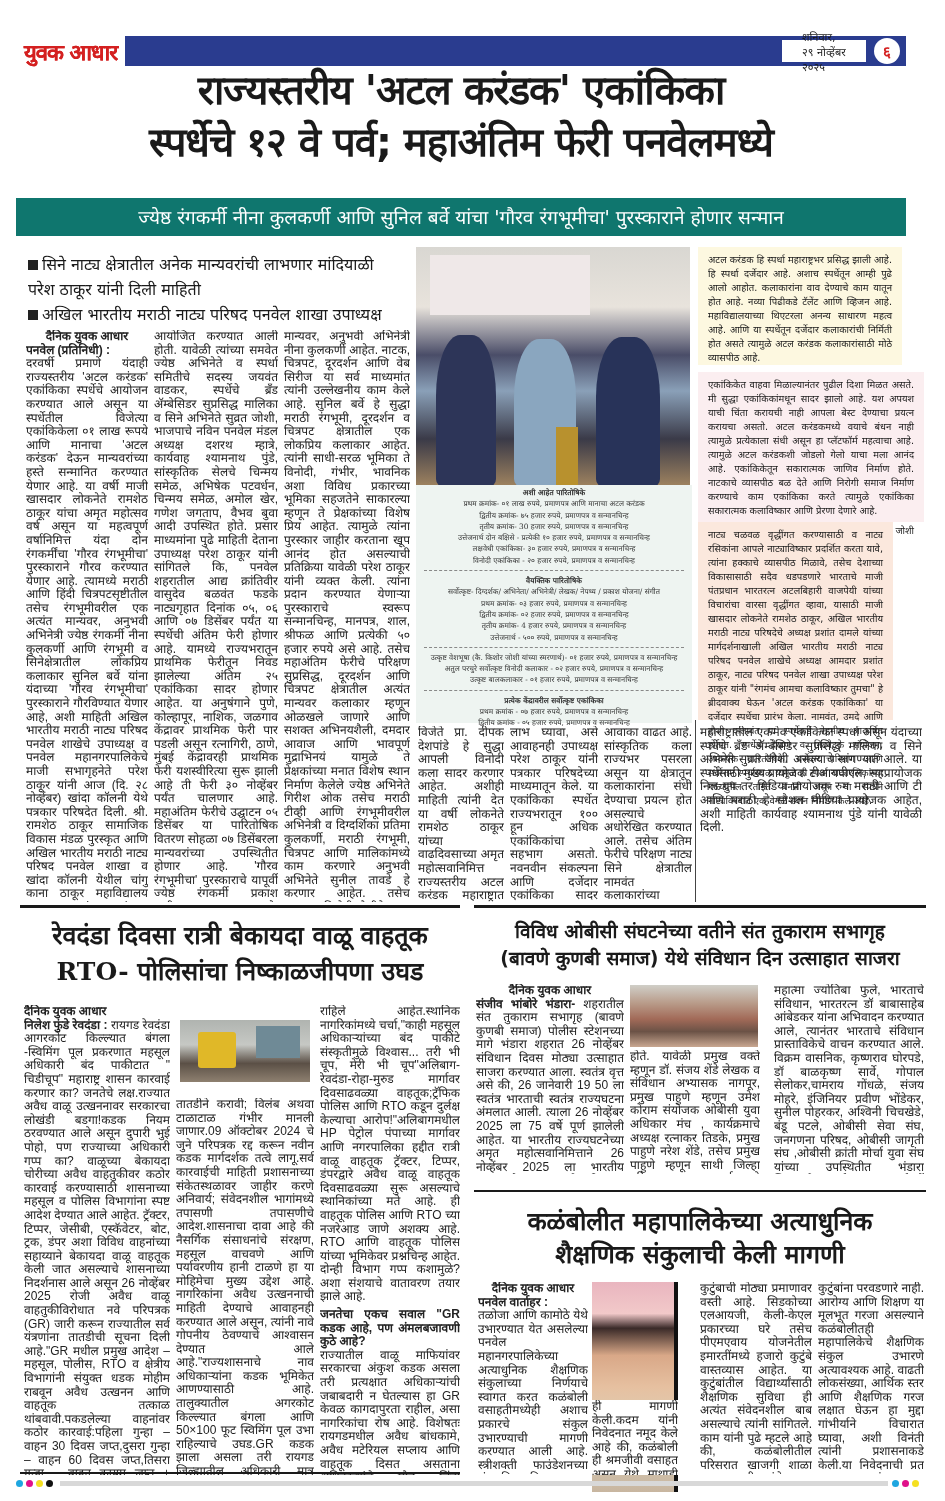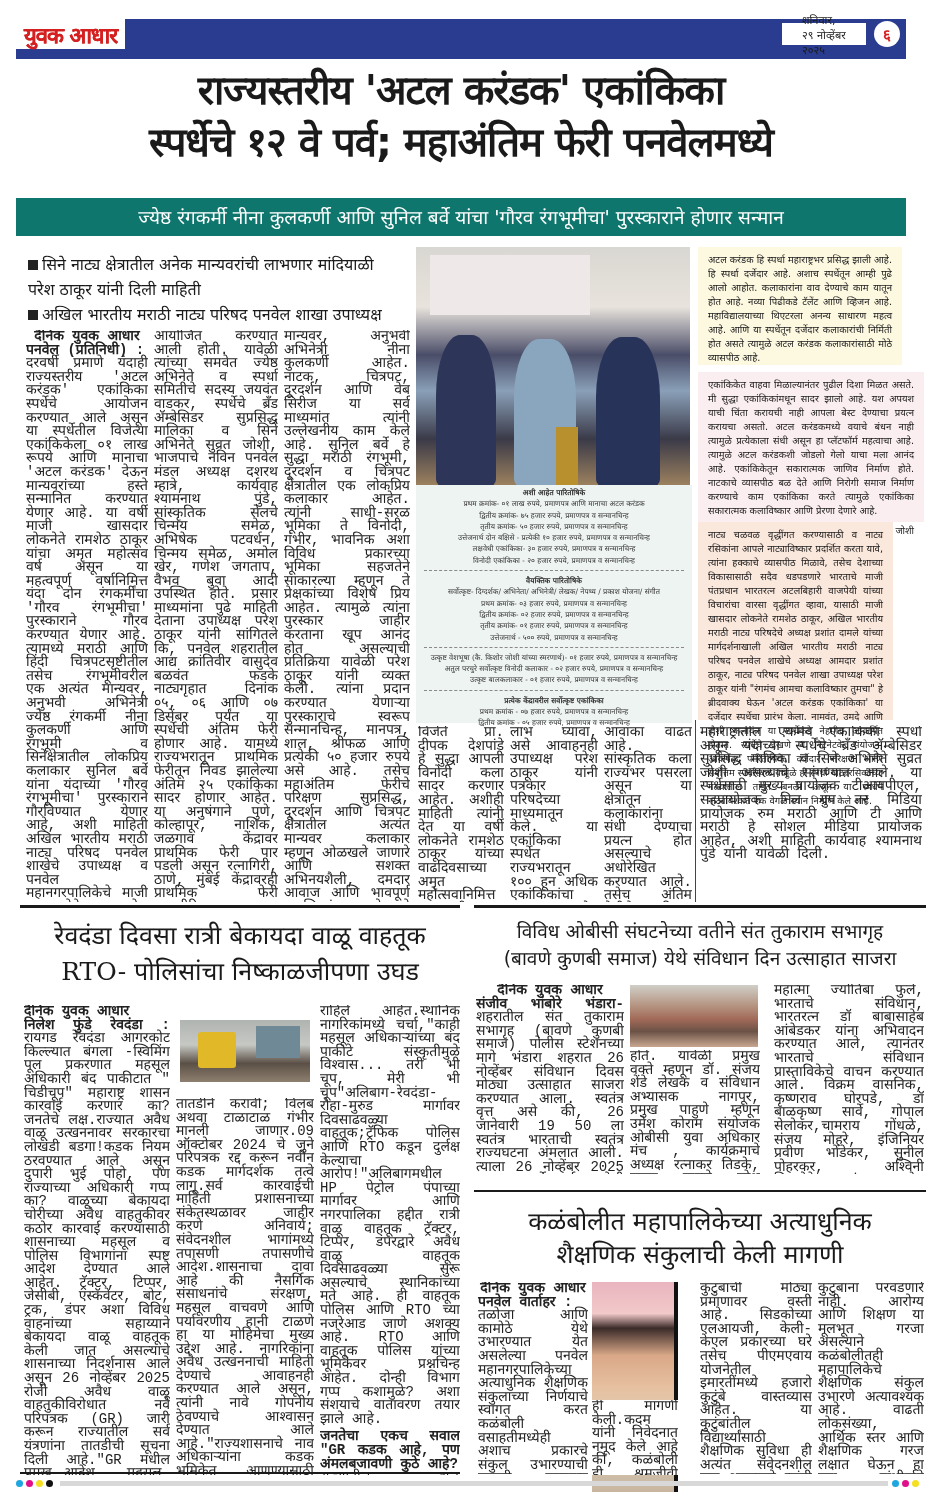--- a/index.html
+++ b/index.html
@@ -1,39 +1,39 @@
 <!DOCTYPE html>
 <html><head>
 <meta charset="utf-8">
 <style>
 *{box-sizing:border-box;margin:0;padding:0}
 body{width:945px;height:1501px;background:#fff;font-family:"DejaVu Sans","Liberation Sans",sans-serif;color:#1a1a1a;position:relative;overflow:hidden}
-.masthead{position:absolute;left:16px;top:19px;width:890px;height:40px;background:#2a3c8f;display:flex;}
+.masthead{position:absolute;left:16px;top:36px;width:890px;height:30px;background:#2a3c8f;display:flex;}
 .logo{background:#fff;color:#d42020;font-weight:bold;font-size:22px;height:30px;padding:0 8px;display:flex;align-items:center;font-family:"DejaVu Sans",sans-serif;letter-spacing:-1px;text-shadow:0 0 0 #d42020}
 .datebox{position:absolute;right:40px;top:4px;background:#fff;height:22px;padding:0 20px;font-size:11px;display:flex;align-items:center;width:84px;justify-content:center}
 .pagenum{position:absolute;right:6px;top:2px;width:26px;height:26px;border-radius:13px;background:#fff;color:#d42020;font-weight:bold;font-size:15px;display:flex;align-items:center;justify-content:center}
 .headline1{position:absolute;left:16px;top:64px;width:890px;text-align:center;font-size:40px;font-weight:bold;line-height:52px;letter-spacing:-1px}
 .subbar{position:absolute;left:16px;top:198px;width:890px;height:38px;background:#0f766e;color:#fff;font-size:19px;display:flex;align-items:center;justify-content:center}
 .bullets{position:absolute;left:28px;top:252px;width:385px;font-size:16px;line-height:25px}
 .bullets .sq{display:inline-block;width:10px;height:10px;background:#222;margin-right:4px}
-.col{position:absolute;font-size:14px;line-height:13.6px;text-align:justify;color:#222;font-family:Liberation Mono, monospace}
+.col{position:absolute;font-size:12px;line-height:13.6px;text-align:justify;color:#222;font-family:Liberation Sans, sans-serif}
 .byline{font-weight:bold}
 .photo1{position:absolute;left:416px;top:247px;width:274px;height:240px;background:linear-gradient(180deg,#d9d7d2 0,#e8e3dc 25%,#4a4d68 45%,#8aa0b8 60%,#3a3a48 80%,#a08460 100%)}
 .photo1 .banner{position:absolute;left:14px;top:8px;width:160px;height:60px;background:#efe8e8}
 .photo1 .p{position:absolute;border-radius:40% 40% 8px 8px}
 .quote{position:absolute;font-size:9.6px;line-height:14px;text-align:justify;padding:6px 10px;font-family:"DejaVu Sans",sans-serif}
 .q1{left:698px;top:247px;width:204px;height:118px;background:#fdf8e0}
 .q2{left:698px;top:372px;width:226px;height:150px;background:#fbeef0}
 .q3{left:698px;top:522px;width:195px;height:198px;background:#fbe8dd}
 .sig{text-align:right;font-weight:normal;margin-top:6px}
 .prizes{position:absolute;left:416px;top:485px;width:276px;height:238px;background:#eef4f1;font-size:7.4px;line-height:11.3px;text-align:center;color:#333;padding-top:2px;font-family:"DejaVu Serif",serif}
 .prizes .dash{border-top:1px dashed #888;margin:4px 8px}
 .prizes .h{font-weight:bold}
 .hr{position:absolute;height:3px;background:#1a1a1a}
-.h2{position:absolute;text-align:center;font-weight:normal;color:#1a1a1a}
+.h2{position:absolute;text-align:center;font-weight:bold;color:#1a1a1a}
 .photo2{position:absolute;left:180px;top:1020px;width:130px;height:62px;background:linear-gradient(180deg,#b0b4b0 0,#c6c8c4 40%,#5b5046 70%,#8e8070 100%)}
 .photo2 .jcb{position:absolute;left:18px;top:12px;width:38px;height:36px;background:#e0b828;border-radius:3px}
 .photo2 .truck{position:absolute;right:10px;top:6px;width:44px;height:32px;background:#6f8a96}
 .photo3{position:absolute;left:630px;top:985px;width:128px;height:62px;background:linear-gradient(180deg,#d0cfc8 0,#b89a88 30%,#a26a58 55%,#6b5246 75%,#c9a791 100%)}
 .photo4{position:absolute;left:592px;top:1282px;width:86px;height:210px;background:linear-gradient(180deg,#e9b5bf 0,#f2c9c9 15%,#3a2a28 22%,#d9a888 35%,#e6c0a0 50%,#ddd0b8 70%,#c8b6a0 100%);border-right:4px solid #111}
 .footer{position:absolute;left:16px;top:1478px;width:906px;height:10px;display:flex;align-items:center}
 .dot{width:7px;height:7px;border-radius:4px;margin-right:3px}
 .bar{flex:1;height:5px;background:#d8d8d8;margin:0 4px}
 .vsep{position:absolute;width:1px;background:#444}
 </style>
@@ -72,32 +72,32 @@
   <div class="p" style="left:98px;top:92px;width:62px;height:148px;background:#8aa6bf"></div>
   <div class="p" style="left:180px;top:90px;width:64px;height:150px;background:#283359"></div>
   <div style="position:absolute;left:140px;top:180px;width:22px;height:60px;background:#b8912e"></div>
 </div>
 
 <div class="prizes">
   <div class="h">अशी आहेत पारितोषिके</div>
   <div id="pz1">
       <div>प्रथम क्रमांक- ०१ लाख रुपये, प्रमाणपत्र आणि मानाचा अटल करंडक</div>
       <div>द्वितीय क्रमांक- ७५ हजार रुपये, प्रमाणपत्र व सन्मानचिन्ह</div>
-      <div>तृतीय क्रमांक- ५० हजार रुपये, प्रमाणपत्र व सन्मानचिन्ह</div>
+      <div>तृतीय क्रमांक- 30 हजार रुपये, प्रमाणपत्र व सन्मानचिन्ह</div>
       <div>उत्तेजनार्थ दोन बक्षिसे - प्रत्येकी १० हजार रुपये, प्रमाणपत्र व सन्मानचिन्ह</div>
       <div>लक्षवेधी एकांकिका- ३० हजार रुपये, प्रमाणपत्र व सन्मानचिन्ह</div>
       <div>विनोदी एकांकिका - २० हजार रुपये, प्रमाणपत्र व सन्मानचिन्ह</div>
     </div>
   <div class="dash"></div>
   <div class="h">वैयक्तिक पारितोषिके</div>
   <div id="pz2">
       <div>सर्वोत्कृष्ट- दिग्दर्शक/ अभिनेता/ अभिनेत्री/ लेखक/ नेपथ्य / प्रकाश योजना/ संगीत</div>
       <div>प्रथम क्रमांक- ०३ हजार रुपये, प्रमाणपत्र व सन्मानचिन्ह</div>
       <div>द्वितीय क्रमांक- ०२ हजार रुपये, प्रमाणपत्र व सन्मानचिन्ह</div>
-      <div>तृतीय क्रमांक- ०१ हजार रुपये, प्रमाणपत्र व सन्मानचिन्ह</div>
+      <div>तृतीय क्रमांक- 4 हजार रुपये, प्रमाणपत्र व सन्मानचिन्ह</div>
       <div>उत्तेजनार्थ - ५०० रुपये, प्रमाणपत्र व सन्मानचिन्ह</div>
     </div>
   <div class="dash"></div>
   <div id="pz3">
       <div>उत्कृष्ट वेशभूषा (कै. किशोर जोशी यांच्या स्मरणार्थ)- ०१ हजार रुपये, प्रमाणपत्र व सन्मानचिन्ह</div>
       <div>अतुल परचुरे सर्वोत्कृष्ट विनोदी कलाकार - ०२ हजार रुपये, प्रमाणपत्र व सन्मानचिन्ह</div>
       <div>उत्कृष्ट बालकलाकार - ०१ हजार रुपये, प्रमाणपत्र व सन्मानचिन्ह</div>
     </div>
   <div class="dash"></div>
   <div class="h">प्रत्येक केंद्रावरील सर्वोत्कृष्ट एकांकिका</div>

